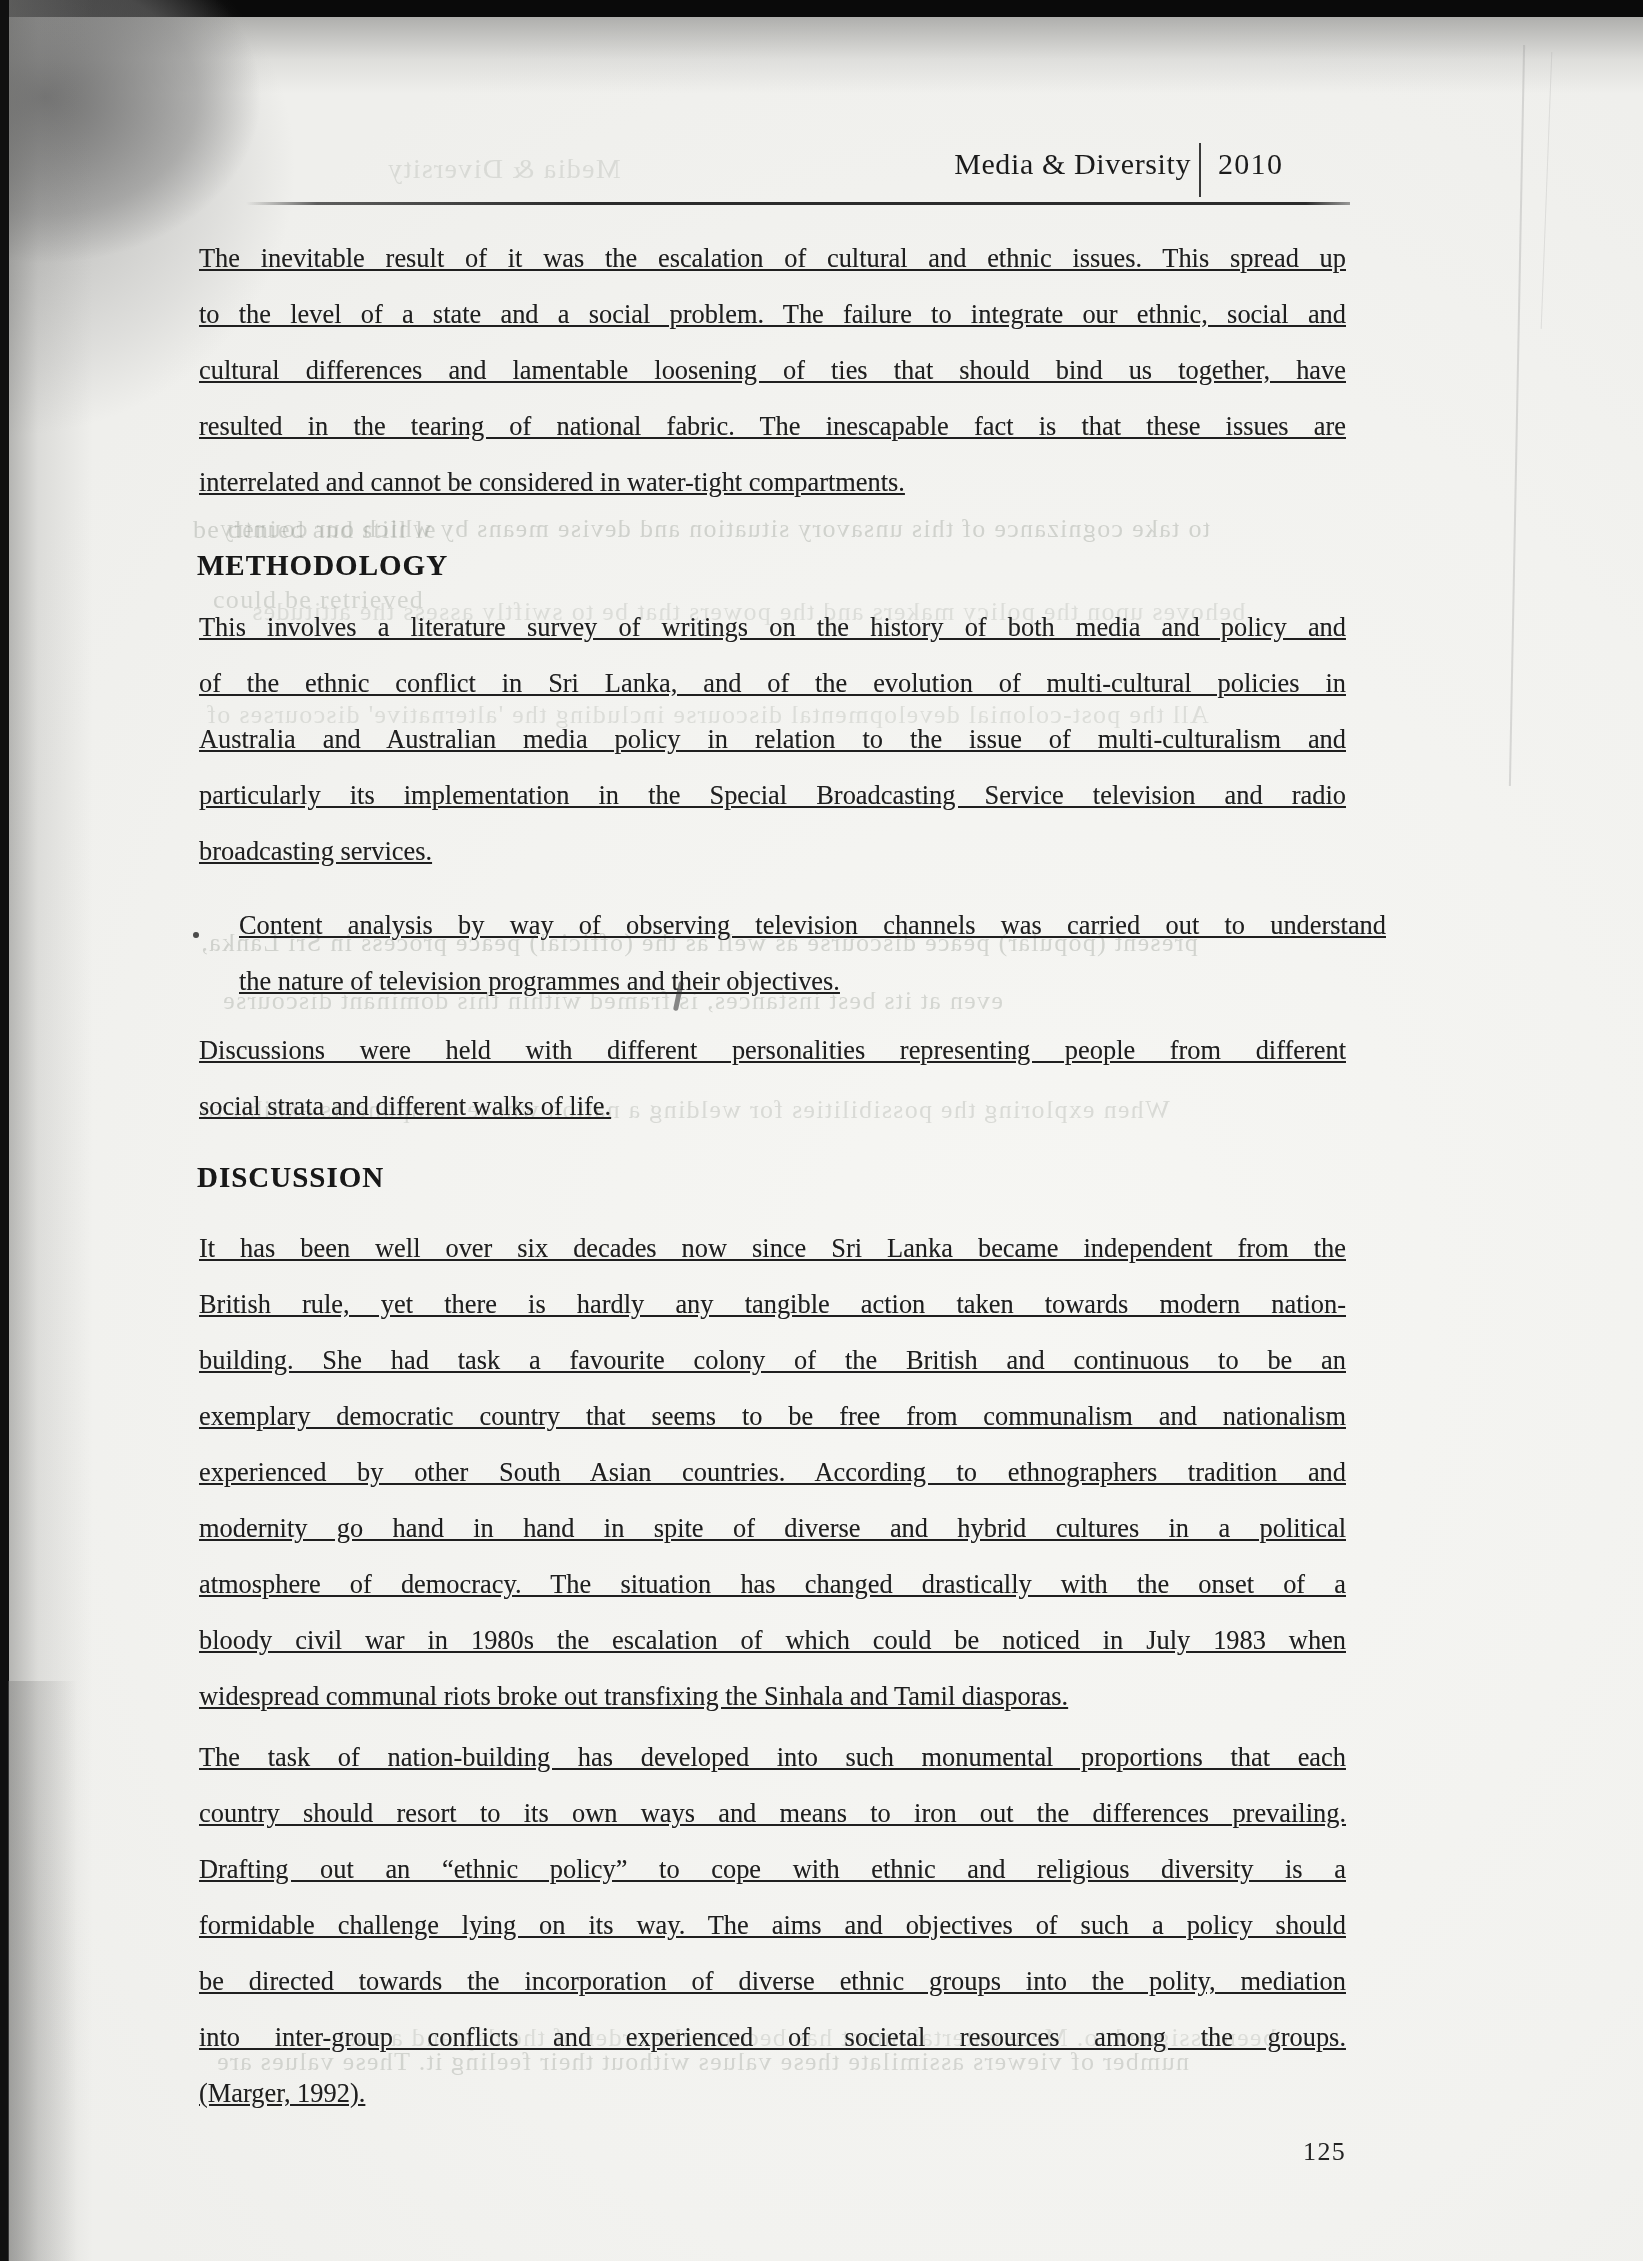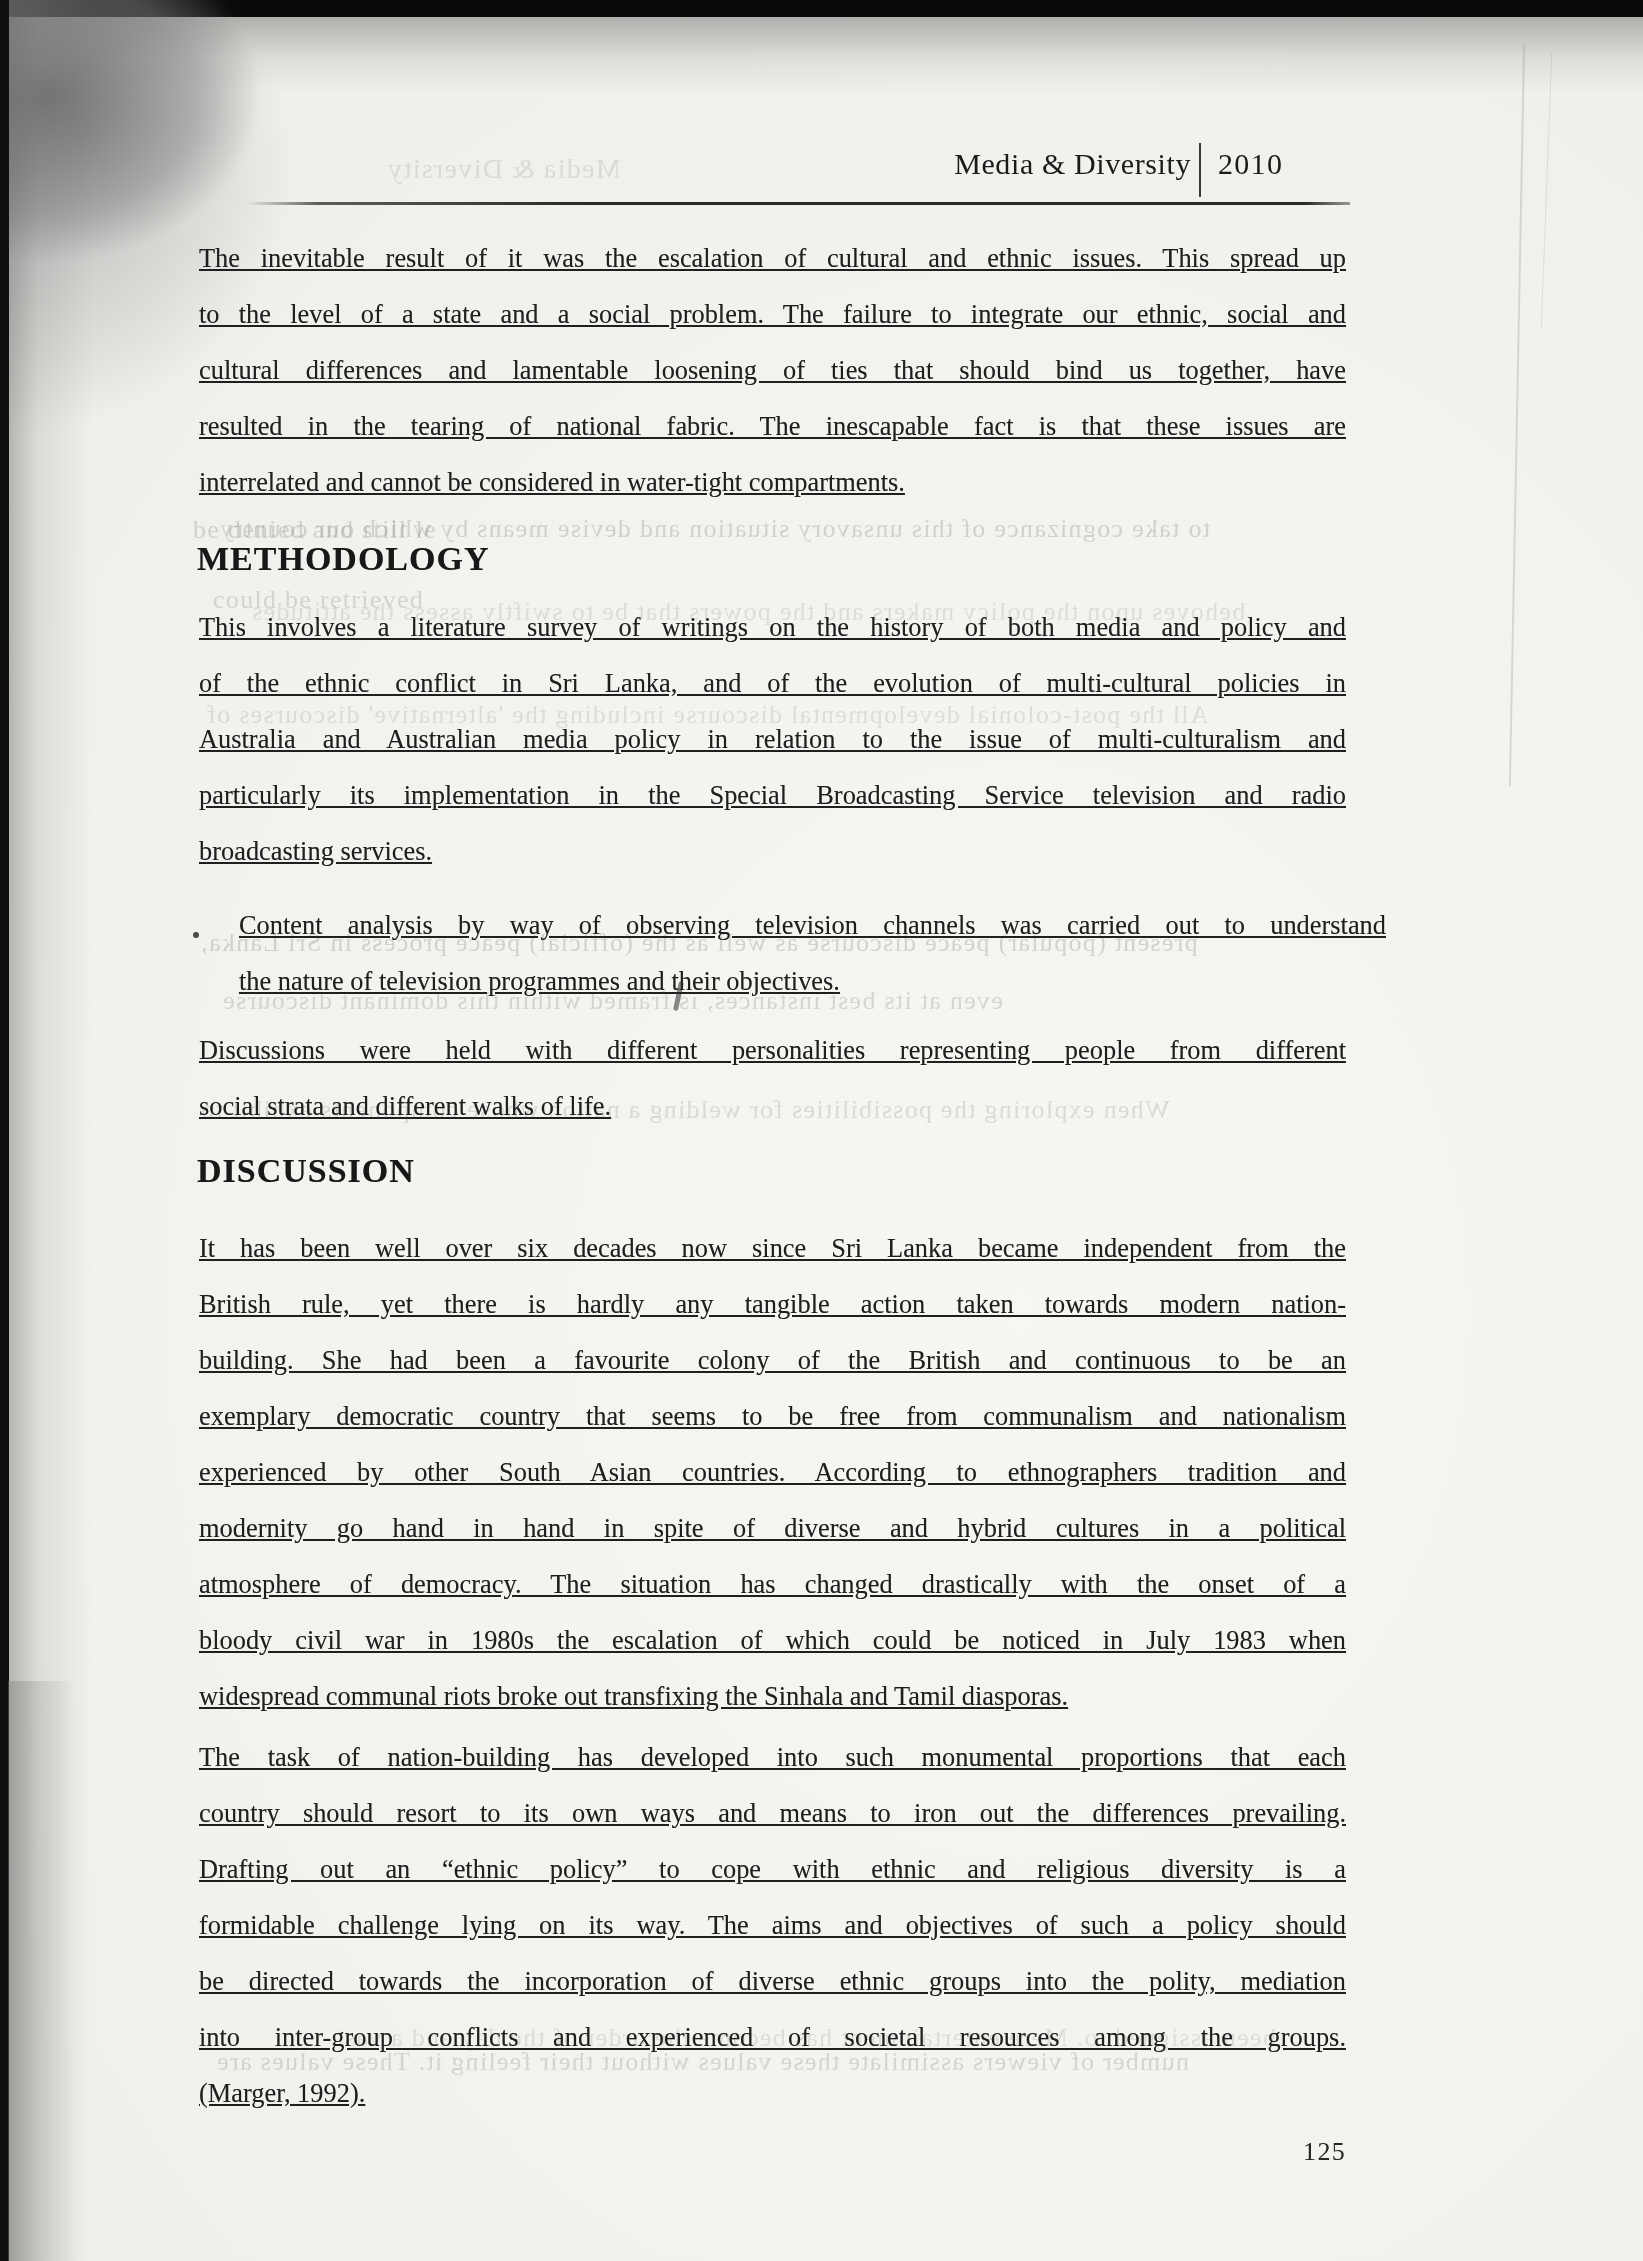--- a/index.html
+++ b/index.html
@@ -38,22 +38,22 @@
   .year{position:absolute;top:147px;left:1218px;font-size:30px;color:#1b1b1b;letter-spacing:1.3px;}
   .hsep{position:absolute;left:1199px;top:143px;width:1.9px;height:54px;background:#3a3a3a;}
   .hrule{position:absolute;left:246px;top:202px;width:1104px;height:2.6px;
     background:linear-gradient(90deg, rgba(45,45,45,0) 0px, rgba(45,45,45,0.75) 71px, #2b2b2b 30%, #2b2b2b 96%, rgba(45,45,45,0.45) 100%);}
 
   
   .para{position:absolute;left:199px;width:1147px;color:#1f1f1f;font-size:26.4px;
     text-shadow:0 0 0.6px rgba(20,20,20,0.35);text-decoration:underline;}
   .line{height:56px;line-height:56px;text-align:justify;text-align-last:justify;white-space:normal;}
   .line.last{text-align-last:left;}
-  .heading{position:absolute;left:197px;font-size:34px;font-weight:bold;color:#181818;
-    letter-spacing:1px;line-height:39px;text-shadow:0 0 0.6px rgba(20,20,20,0.4);}
+  .heading{position:absolute;left:197px;font-size:29px;font-weight:bold;color:#181818;
+    letter-spacing:1px;line-height:39px;text-shadow:0 0 0.6px rgba(20,20,20,0.4);margin-top:7px;}
   .p1{top:230px;} .p2{top:599px;} .p3{top:897px;margin-left:40px;} .p4{top:1022px;} .p5{top:1220px;} .p6{top:1729px;}
   .h-method{top:539px;} .h-disc{top:1151px;}
   .footer{position:absolute;left:199px;top:2137px;width:1147px;text-align:right;
     font-size:26px;color:#242424;letter-spacing:1.3px;}
 
   
   .ghost{position:absolute;font-size:26px;color:#82887f;white-space:nowrap;letter-spacing:1.3px;}
   .mir{transform:scaleX(-1);}
   .g1{left:387px;top:153px;font-size:28px;opacity:0.20;}
   .g2{left:193px;top:487px;opacity:0.30;margin-top:28px;}
@@ -129,21 +129,21 @@
   <div class="para p4">
     <div class="line">Discussions were held with different personalities representing people from different</div>
     <div class="line last">social strata and different walks of life.</div>
   </div>
 
   <div class="heading h-disc">DISCUSSION</div>
 
   <div class="para p5">
     <div class="line">It has been well over six decades now since Sri Lanka became independent from the</div>
     <div class="line">British rule, yet there is hardly any tangible action taken towards modern nation-</div>
-    <div class="line">building. She had been a favourite colony of the British and continuous to be an</div>
+    <div class="line">building. She had task a favourite colony of the British and continuous to be an</div>
     <div class="line">exemplary democratic country that seems to be free from communalism and nationalism</div>
     <div class="line">experienced by other South Asian countries. According to ethnographers tradition and</div>
     <div class="line">modernity go hand in hand in spite of diverse and hybrid cultures in a political</div>
     <div class="line">atmosphere of democracy. The situation has changed drastically with the onset of a</div>
     <div class="line">bloody civil war in 1980s the escalation of which could be noticed in July 1983 when</div>
     <div class="line last">widespread communal riots broke out transfixing the Sinhala and Tamil diasporas.</div>
   </div>
 
   <div class="para p6">
     <div class="line">The task of nation-building has developed into such monumental proportions that each</div>

